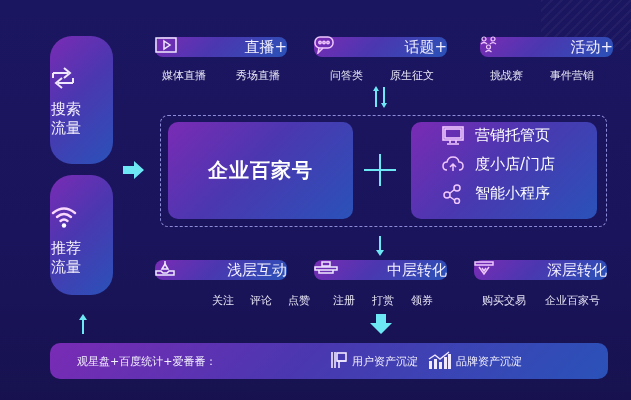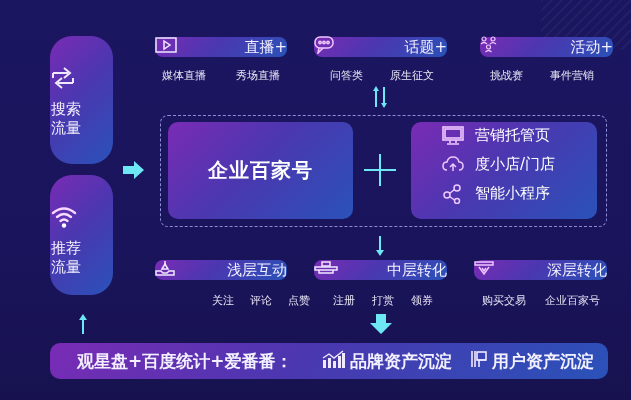--- a/index.html
+++ b/index.html
@@ -53,21 +53,21 @@
   .plus-sign { position: absolute; left: 364px; top: 154px; width: 32px; height: 32px; }
   .right-box {
     position: absolute; left: 411px; top: 122px; width: 186px; height: 97px;
     border-radius: 10px; padding: 4px 0 0 30px;
   }
   .right-item { display: flex; height: 29px; gap: 10px; font-size: 15px; }
   .right-item .ico { width: 24px; display: flex; justify-content: center; }
   .bottom-bar {
     position: absolute; left: 50px; top: 343px; width: 558px; height: 36px;
     border-radius: 10px; display: flex; align-items: center; padding-left: 27px;
-    font-size: 17px; color: #f3f0ff; font-weight: bold;
+    font-size: 11px; color: #f3f0ff;
   }
   .bottom-bar .grp { display: flex; align-items: center; gap: 4px; }
   .arrow-svg { position: absolute; }
 </style>
 </head>
 <body>
 
 <div class="canvas">
   <div class="stripes"></div>
 
@@ -246,37 +246,37 @@
     <span>购买交易</span>
     <span>企业百家号</span>
   </div>
 
   <svg class="arrow-svg" style="left:370px;top:314px;" width="22" height="20" viewBox="0 0 22 20">
     <path d="M6 0 H16 V9 H22 L11 20 L0 9 H6 Z" fill="#6ee7f5"></path>
   </svg>
 
   <div class="bottom-bar grad">
     <span style="width:235px;">观星盘+百度统计+爱番番：</span>
+    <span class="grp" style="margin-left:18px;">
+      <span>
+        <svg width="18" height="18" viewBox="0 0 18 18" fill="none" stroke="#f0e8ff" stroke-width="1.6">
+          <path d="M2 1 V17 M5 1 V17"></path>
+          <rect x="7" y="2" width="9" height="8"></rect>
+            <path d="M7 10 L16 10 M9 10 V17"></path>
+        </svg>
+      </span>
+      <span>用户资产沉淀</span>
+    </span>
     <span class="grp" style="margin-left:10px;">
       <span>
         <svg width="24" height="18" viewBox="0 0 24 18" fill="#f0e8ff">
           <rect x="1" y="10" width="3" height="8"></rect>
             <rect x="6" y="8" width="3" height="10"></rect>
           <rect x="11" y="11" width="3" height="7"></rect>
             <rect x="16" y="6" width="3" height="12"></rect>
           <rect x="20" y="3" width="3" height="15"></rect>
           <path d="M1 8 L7 4 L12 8 L21 1" stroke="#f0e8ff" stroke-width="1.4" fill="none"></path>
         </svg>
       </span>
       <span>品牌资产沉淀</span>
     </span>
-    <span class="grp" style="margin-left:18px;">
-      <span>
-        <svg width="18" height="18" viewBox="0 0 18 18" fill="none" stroke="#f0e8ff" stroke-width="1.6">
-          <path d="M2 1 V17 M5 1 V17"></path>
-          <rect x="7" y="2" width="9" height="8"></rect>
-            <path d="M7 10 L16 10 M9 10 V17"></path>
-        </svg>
-      </span>
-      <span>用户资产沉淀</span>
-    </span>
   </div>
 </div>
 
 </body></html>

